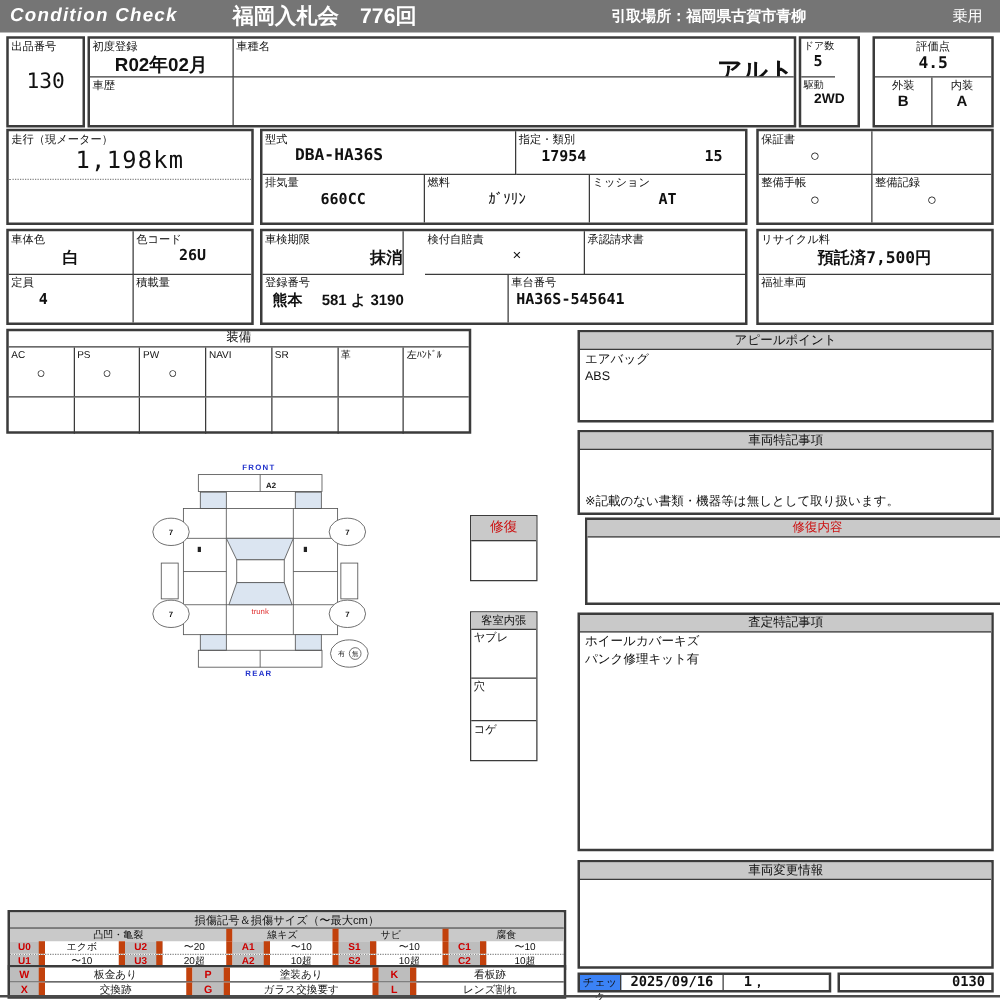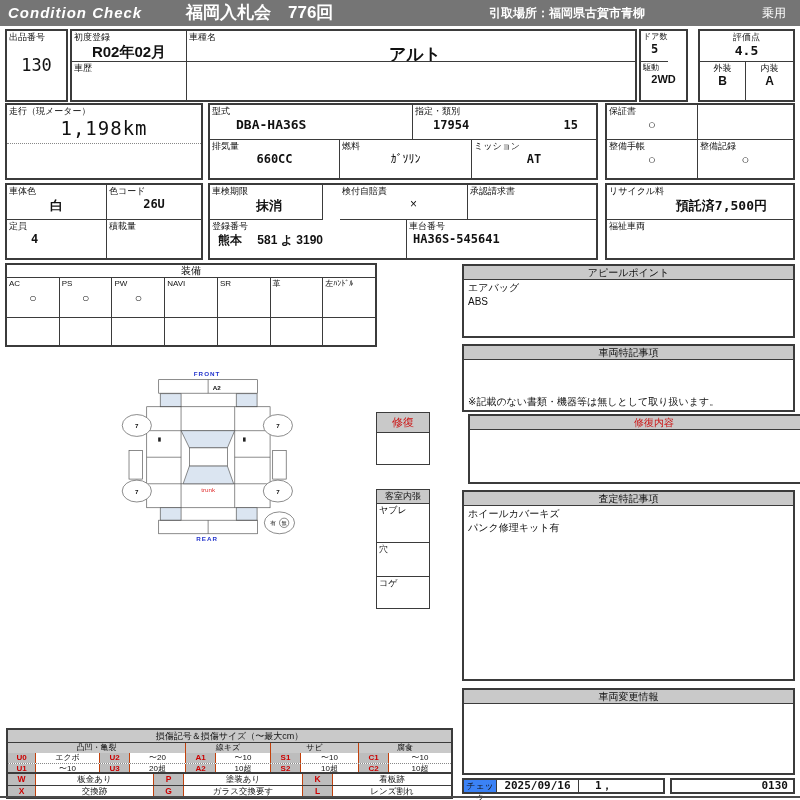--- a/index.html
+++ b/index.html
@@ -24,21 +24,21 @@
   .p-b{font-size:10px;padding:1px 4px;white-space:pre-line;line-height:1.35;text-align:left}
   .red{color:#cc1111}
   .blue{fill:#2233cc}
   .eq-row{display:flex}
   .eq-cell{box-sizing:border-box;position:relative;flex:1;border-right:1px solid #3b3b3b}
   .eq-cell:last-child{border-right:none}
   .eq-mark{display:block;text-align:center;font-size:12px;margin-top:2px}
   .lg{position:absolute;border:2px solid #3b3b3b;background:#fff;box-sizing:border-box}
   .lg-title{background:#c9c9c9;border-bottom:1px solid #3b3b3b;font-size:9px;text-align:center;height:12px;line-height:12px}
   .lg-row{display:flex}
-  .lg-cell{box-sizing:border-box;border-right:1px solid #c2410c;text-align:center;overflow:hidden;white-space:nowrap}
+  .lg-cell{box-sizing:border-box;border-right:5px solid #c2410c;text-align:center;overflow:hidden;white-space:nowrap}
   .lg-cell:last-child{border-right:none}
   .lg-gh{background:#c9c9c9}
   .lg-code{background:#bdbdbd;color:#c00;font-weight:bold}
   svg text{font-family:"Liberation Sans","DejaVu Sans",sans-serif}
 </style>
 </head>
 <body>
 
 <div class="page">
 
@@ -54,21 +54,21 @@
     <span class="cv mono" style="font-size:17px;margin-top:12px;font-weight:normal">130</span>
   </div>
 
   <div class="box" style="left:70px;top:29px;width:567px;height:73px">
     <div class="cell br bb" style="left:0;top:0;width:115px;height:31px">
       <span class="lbl">初度登録</span>
       <span class="cv" style="font-size:15px">R02年02月</span>
     </div>
     <div class="cell bb" style="left:115px;top:0;width:448px;height:31px">
       <span class="lbl">車種名</span>
-      <span class="cv" style="font-size:17px;text-align:center;padding-left:8px">アルト</span>
+      <span class="cv" style="font-size:20px;text-align:right;padding-left:8px">アルト</span>
     </div>
     <div class="cell br" style="left:0;top:31px;width:115px;height:38px">
       <span class="lbl">車歴</span>
     </div>
   </div>
 
   <div class="box" style="left:639px;top:29px;width:49px;height:73px">
     <div class="cell bb" style="left:0;top:0;width:27px;height:31px">
       <span class="lbl" style="font-size:8px">ドア数</span>
       <span class="cv mono" style="font-size:12px">5</span>
@@ -154,21 +154,21 @@
       <span class="cv mono" style="font-size:12px;text-align:left;padding-left:24px">4</span>
     </div>
     <div class="cell" style="left:100px;top:35px;width:94px;height:38px">
       <span class="lbl">積載量</span>
     </div>
   </div>
 
   <div class="box" style="left:208px;top:183px;width:390px;height:77px">
     <div class="cell br bb" style="left:0;top:0;width:113px;height:35px">
       <span class="lbl">車検期限</span>
-      <span class="cv" style="font-size:13px;text-align:center;padding-left:6px">抹消</span>
+      <span class="cv" style="font-size:13px;text-align:right;padding-left:6px">抹消</span>
     </div>
     <div class="cell br bb" style="left:130px;top:0;width:128px;height:35px">
       <span class="lbl">検付自賠責</span>
       <span class="cv" style="font-size:12px;font-weight:normal;text-align:left;padding-left:70px">×</span>
     </div>
     <div class="cell bb" style="left:258px;top:0;width:128px;height:35px">
       <span class="lbl">承認請求書</span>
     </div>
     <div class="cell br" style="left:0;top:35px;width:197px;height:38px">
       <span class="lbl">登録番号</span>
@@ -176,21 +176,21 @@
     </div>
     <div class="cell" style="left:197px;top:35px;width:189px;height:38px">
       <span class="lbl">車台番号</span>
       <span class="cv mono" style="font-size:12px;text-align:left;padding-left:6px">HA36S-545641</span>
     </div>
   </div>
 
   <div class="box" style="left:605px;top:183px;width:190px;height:77px">
     <div class="cell bb" style="left:0;top:0;width:186px;height:35px">
       <span class="lbl">リサイクル料</span>
-      <div style="display:flex;justify-content:flex-end;padding:0 26px 0 25px;font-weight:bold;font-size:13px">
+      <div style="display:flex;justify-content:center;padding:0 26px 0 25px;font-weight:bold;font-size:13px">
         <span>預託済</span>
         <span class="mono">7,500円</span>
       </div>
     </div>
     <div class="cell" style="left:0;top:35px;width:186px;height:38px">
       <span class="lbl">福祉車両</span>
     </div>
   </div>
 
   <div class="box" style="left:5px;top:263px;width:372px;height:84px">

